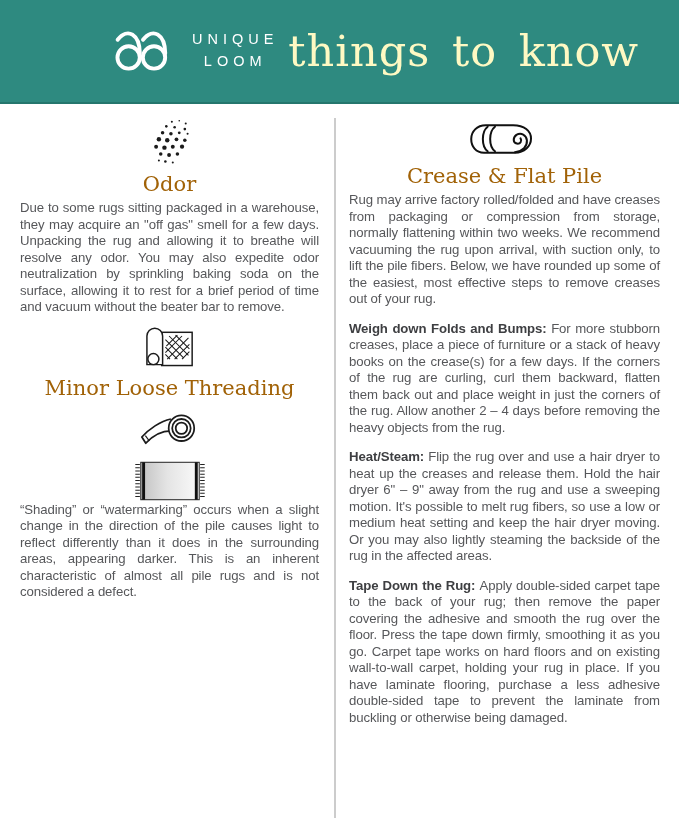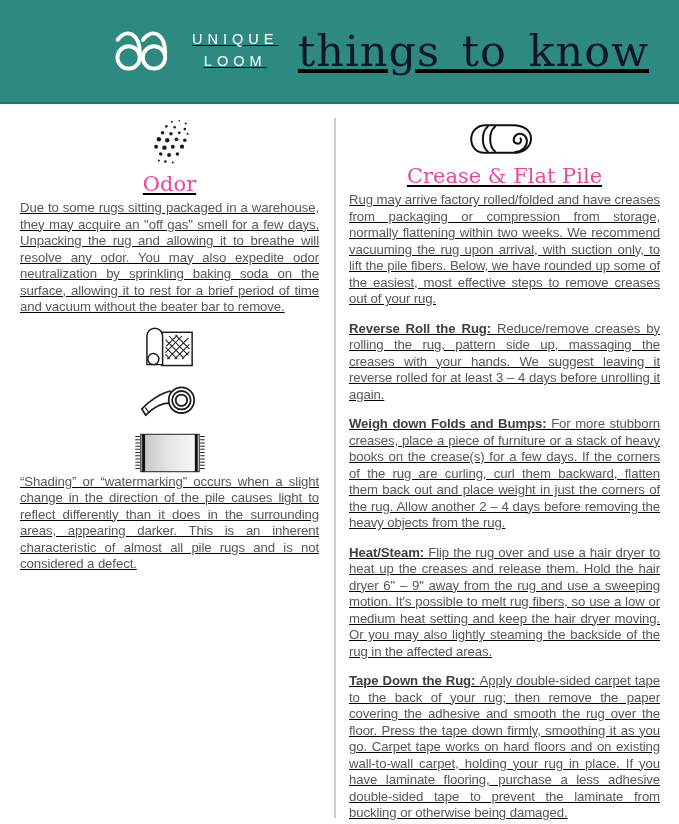--- a/index.html
+++ b/index.html
@@ -1,39 +1,39 @@
 <!DOCTYPE html>
 <html><head>
 <meta charset="utf-8">
 <style>
   html,body{margin:0;padding:0;background:#fff;}
   .page{width:679px;height:824px;background:#ffffff;overflow:hidden;
-        font-family:"Liberation Sans",sans-serif;position:relative;text-decoration:underline;}
+        font-family:"Liberation Sans",sans-serif;position:relative;}
 
   
   .banner{height:104px;background:#2E8A80;display:flex;align-items:center;
           box-sizing:border-box;padding:0 26px 0 110px;
           border-bottom:2px solid #25766d;}
   .logo-group{display:flex;align-items:center;gap:16px;flex:0 0 auto;}
   .brand{color:#ffffff;font-size:14.5px;letter-spacing:5px;line-height:1.5;
          text-align:center;font-weight:400;}
-  .title{flex:1;text-align:right;color:#0f172a;margin:0 4px 0 0;
+  .title{flex:1;text-align:center;color:#fef9c3;margin:0 4px 0 0;
          font-family:"DejaVu Serif","Liberation Serif",serif;
          font-weight:500;font-size:43px;letter-spacing:1px;word-spacing:7px;}
 
   
   .content{display:flex;align-items:stretch;height:720px;box-sizing:border-box;}
   .col{box-sizing:border-box;}
   .col-left{width:334px;padding:6px 15px 0 20px;}
   .col-right{flex:1;padding:6px 19px 8px 13px;}
   .v-divider{width:2px;background:#cccccc;margin:14px 0 6px;}
 
   .icon-wrap{text-align:center;margin:8px 0 0;line-height:0;}
   h2.sec-head{font-family:"DejaVu Serif","Liberation Serif",serif;
-     font-weight:500;color:#ec4899;text-align:center;
+     font-weight:500;color:#a16207;text-align:center;
      font-size:21px;margin:4px 0 4px;line-height:1.15;}
   p.body{font-size:13.2px;line-height:16.5px;color:#56575A;
      text-align:justify;margin:0;letter-spacing:-0.1px;}
   .section{margin-bottom:7px;}
   p.tip{margin:13px 0 0;}
   .tip-label{font-weight:bold;color:#3E3F42;}
 </style>
 </head>
 <body>
 
@@ -105,20 +105,21 @@
               <rect x="23" y="9" width="33" height="36" fill="#ffffff"></rect>
               <path d="M 7 13 A 8.5 8.5 0 0 1 24 13 L 24 44 L 7 44 Z" fill="#ffffff"></path>
               <circle cx="14" cy="38" r="6" fill="#ffffff"></circle>
               <g stroke-width="1.1">
                 <path d="M28 24 L40 12 M27 31 L45 13 M29 38 L52 15 M37 38 L53 22 M45 38 L53 30"></path>
                 <path d="M38 12 L53 27 M31 13 L52 34 M27 17 L47 37 M27 25 L40 38 M27 33 L32 38"></path>
               </g>
             </g>
           </svg>
         </div>
+        <h2 class="sec-head">Minor Loose Threading</h2>
       </div>
 
       <div class="section">
         <div class="icon-wrap">
           <svg width="68" height="44" viewBox="0 0 74 50">
             <g fill="none" stroke="#1b1b1b" stroke-width="2">
               <path d="M 38 12.5 C 26 15 13 24 5 33 L 9.5 40 C 18 31 29 26 38 26" stroke-linejoin="round"></path>
               <path d="M 9 31.5 L 13.5 37.5" stroke-width="1.4"></path>
               <circle cx="50" cy="23" r="14.5" fill="#ffffff"></circle>
               <circle cx="50" cy="23" r="10.5"></circle>
@@ -163,21 +164,20 @@
               <path d="M 22 8 H 52 C 64 8 71.5 14 71.5 22.5 C 71.5 31 64 38 54 38 L 20 38 C 11 38 6 31 6 23 C 6 15 12 8 22 8 Z" fill="#ffffff"></path>
               <path d="M 24 9.5 C 17 15 17 31 24 36.5"></path>
               <path d="M 32 9.5 C 25 15 25 31 32 36.5"></path>
               <path d="M 54 37.5 C 62.5 36.5 67.5 31 67 24.5 C 66.5 18.5 60.5 15.5 55.5 18.5 C 51.5 21.5 51.5 27 56 28 C 59.8 28.8 61.8 25 60 22.3"></path>
             </g>
           </svg>
         </div>
         <h2 class="sec-head">Crease &amp; Flat Pile</h2>
         <p class="body">Rug may arrive factory rolled/folded and have creases from packaging or compression from storage, normally flattening within two weeks. We recommend vacuuming the rug upon arrival, with suction only, to lift the pile fibers. Below, we have rounded up some of the easiest, most effective steps to remove creases out of your rug.</p>
 
-        <p class="body tip"><span class="tip-label">Reverse Roll the Rug: </span><span>Reduce/remove creases by rolling the rug, pattern side up, massaging the creases with your hands. We suggest leaving it reverse rolled for at least 3 – 4 days before unrolling it again.</span></p>
 
         <p class="body tip"><span class="tip-label">Weigh down Folds and Bumps: </span><span>For more stubborn creases, place a piece of furniture or a stack of heavy books on the crease(s) for a few days. If the corners of the rug are curling, curl them backward, flatten them back out and place weight in just the corners of the rug. Allow another 2 – 4 days before removing the heavy objects from the rug.</span></p>
 
         <p class="body tip"><span class="tip-label">Heat/Steam: </span><span>Flip the rug over and use a hair dryer to heat up the creases and release them. Hold the hair dryer 6" – 9" away from the rug and use a sweeping motion. It's possible to melt rug fibers, so use a low or medium heat setting and keep the hair dryer moving. Or you may also lightly steaming the backside of the rug in the affected areas.</span></p>
 
         <p class="body tip"><span class="tip-label">Tape Down the Rug: </span><span>Apply double-sided carpet tape to the back of your rug; then remove the paper covering the adhesive and smooth the rug over the floor. Press the tape down firmly, smoothing it as you go. Carpet tape works on hard floors and on existing wall-to-wall carpet, holding your rug in place. If you have laminate flooring, purchase a less adhesive double-sided tape to prevent the laminate from buckling or otherwise being damaged.</span></p>
       </div>
 
     </section>
   </main>

